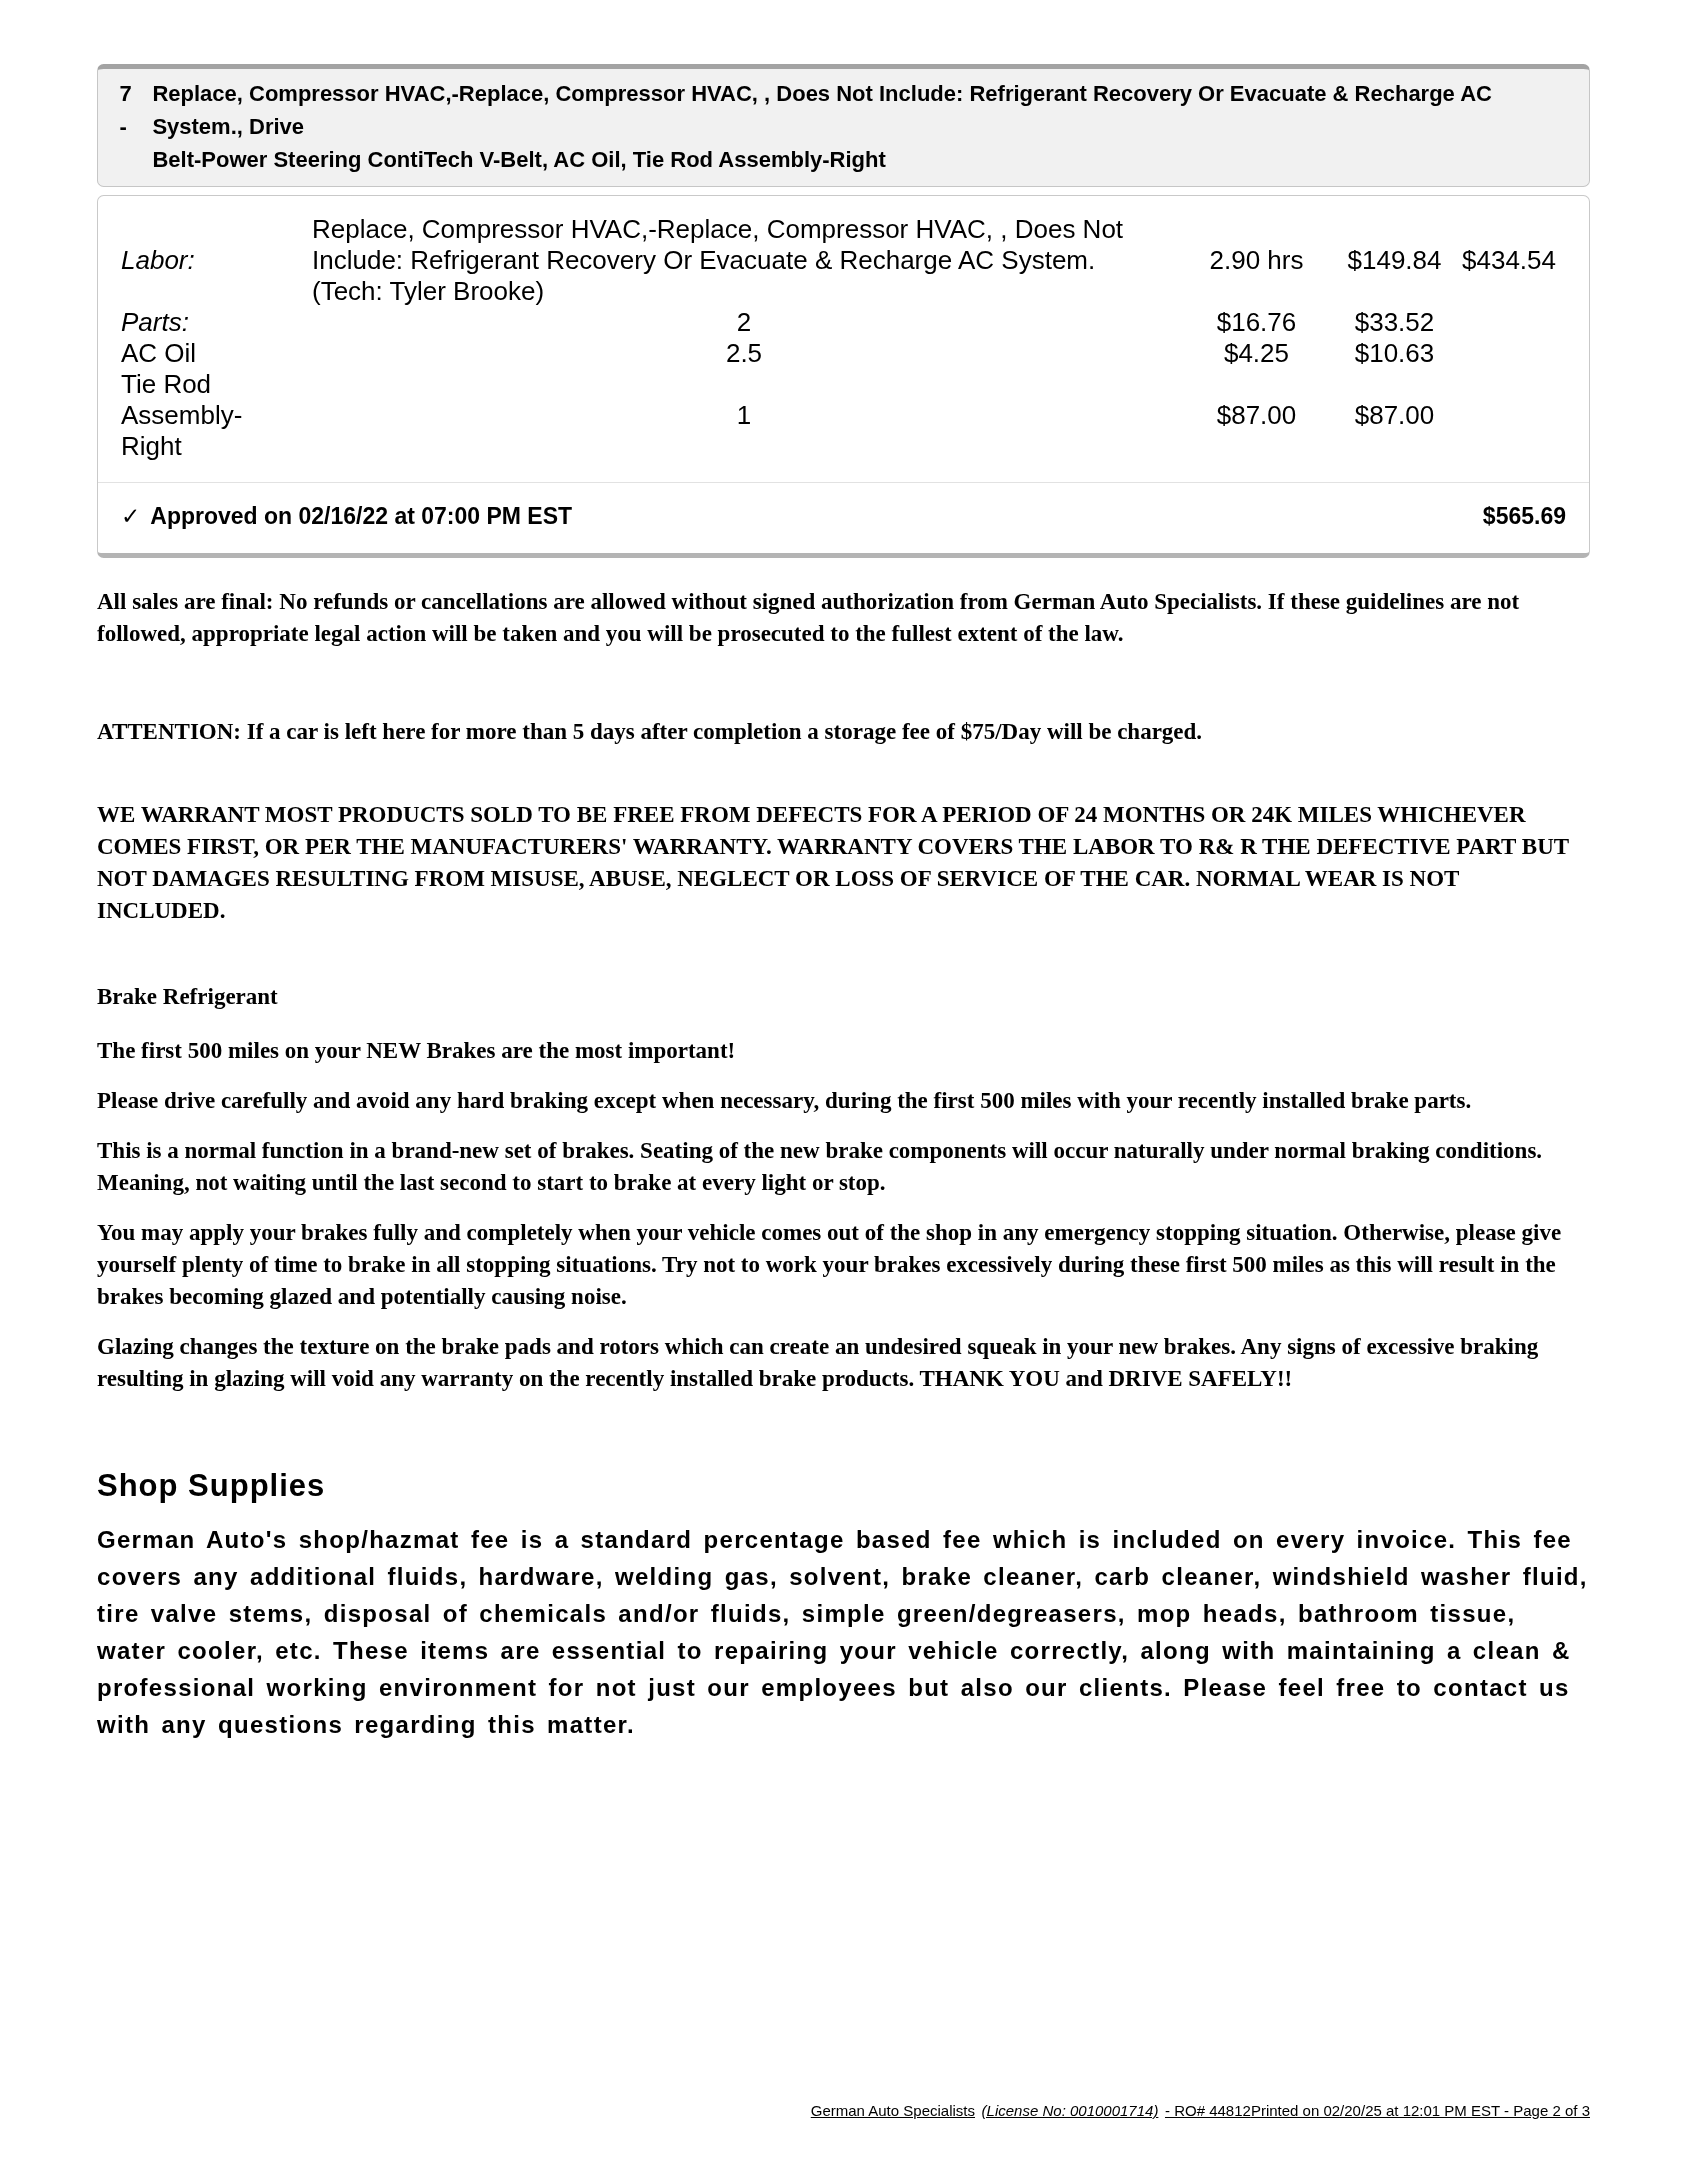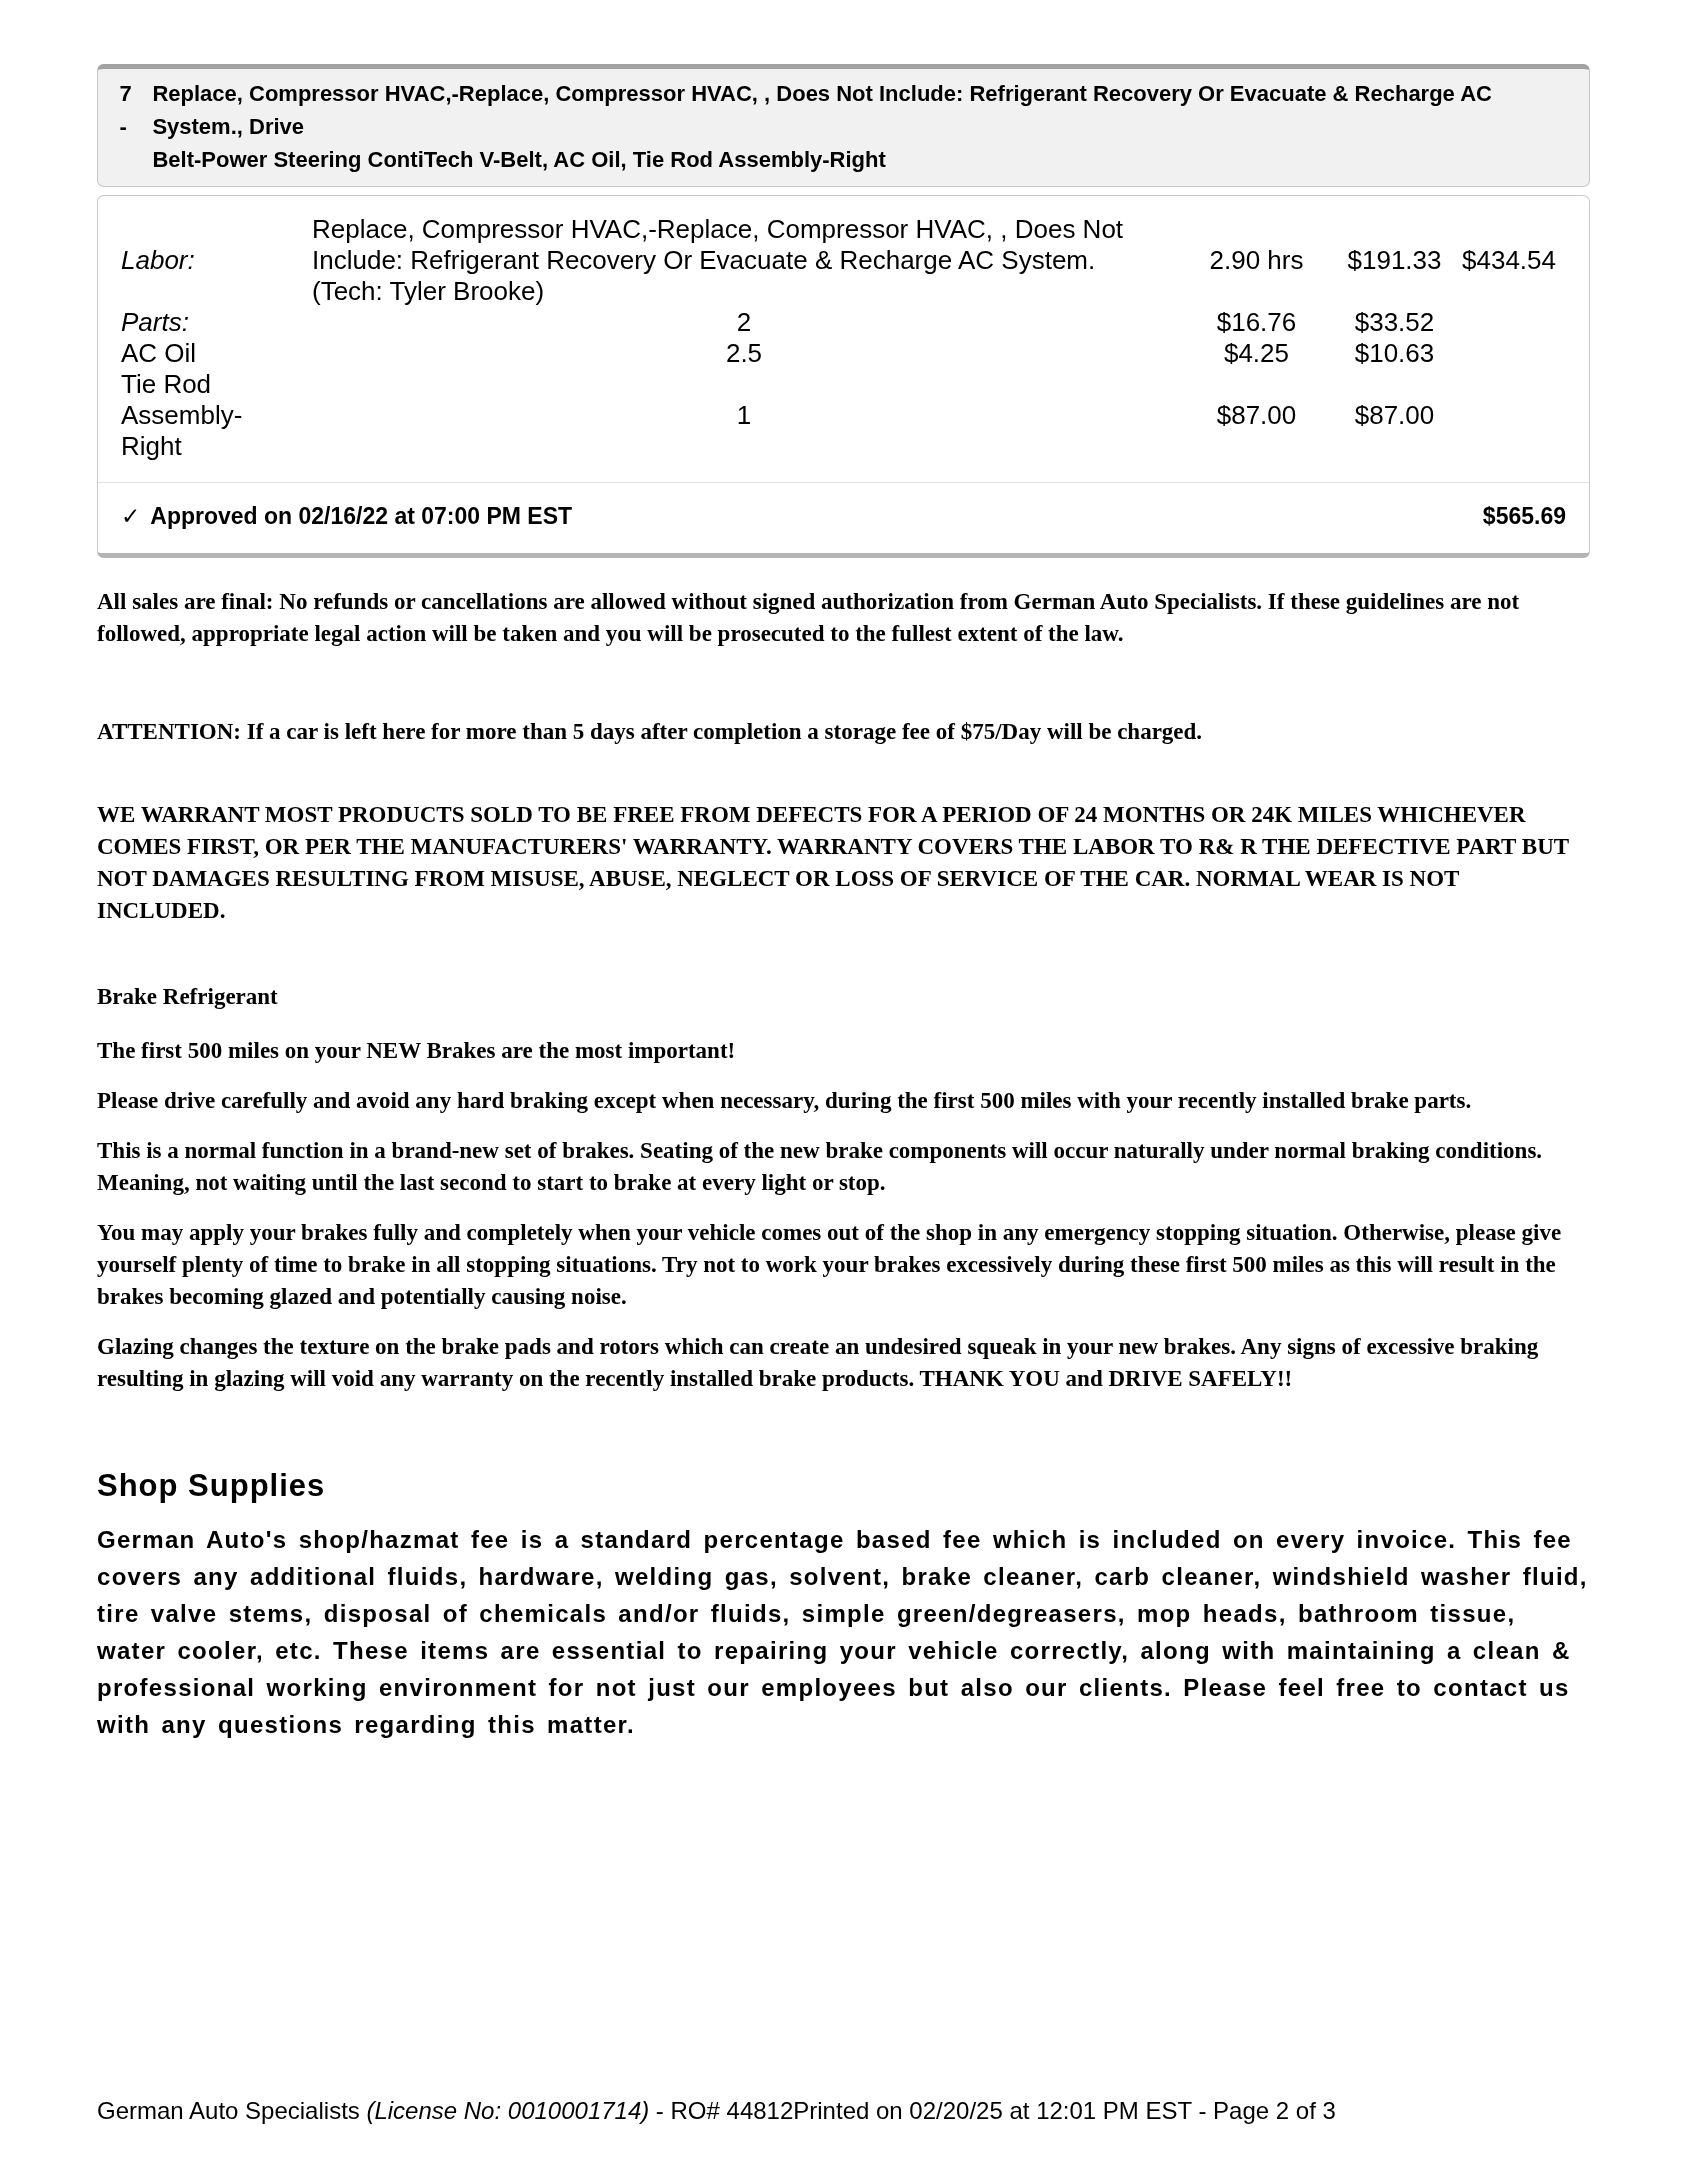--- a/index.html
+++ b/index.html
@@ -90,23 +90,24 @@
     word-spacing: 3.3px;
   }
 
   
   .footer {
     position: absolute;
     left: 97px;
     right: 97px;
     top: 2097px;
     display: flex;
-    justify-content: flex-start;
-    font-size: 24px;
+    justify-content: flex-end;
+    font-size: 15px;
     line-height: 28px;
+    text-decoration: underline;
   }
   .footer-left { display: inline-flex; gap: 6.6px; }
   .italic { font-style: italic; }
 </style>
 </head>
 <body>
 
 <div class="page">
   <div class="content">
 
@@ -121,21 +122,21 @@
           <span>Belt-Power Steering ContiTech V-Belt, AC Oil, Tie Rod Assembly-Right</span>
         </div>
       </header>
 
       <div class="item-body">
         <div class="charges-table">
 
           <span class="cell label">Labor:</span>
           <span class="cell desc">Replace, Compressor HVAC,-Replace, Compressor HVAC, , Does Not Include: Refrigerant Recovery Or Evacuate &amp; Recharge AC System. (Tech: Tyler Brooke)</span>
           <span class="cell num">2.90 hrs</span>
-          <span class="cell num">$191.33</span>
+          <span class="cell num">$149.84</span>
           <span class="cell num">$434.54</span>
 
           <span class="cell label">Parts:</span>
           <span class="cell num">2</span>
           <span class="cell num">$16.76</span>
           <span class="cell num">$33.52</span>
 
           <span class="cell label"></span>
           <span class="cell desc">AC Oil</span>
           <span class="cell num">2.5</span>

